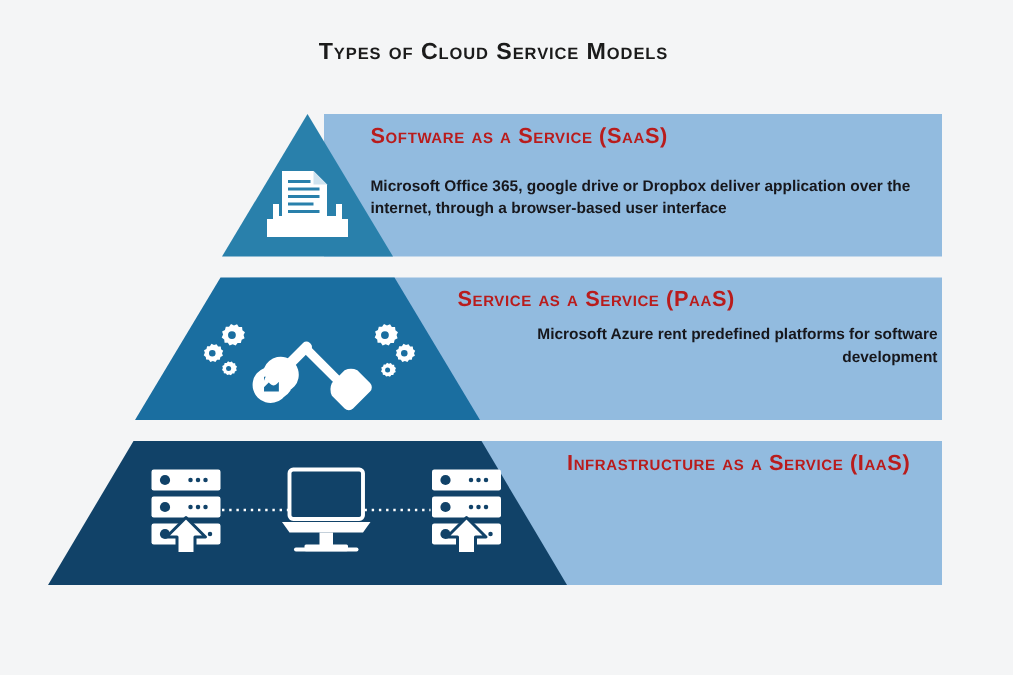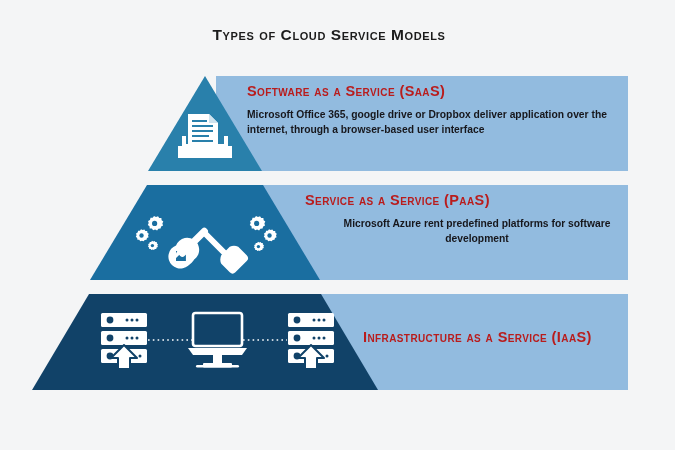--- a/index.html
+++ b/index.html
@@ -51,40 +51,39 @@
     line-height: 14.5px;
     color: #17171c;
   }
   
   #saas-text {
     left: 247px;
     top: 83px;
     width: 375px;
   }
   #saas-text .tier-desc {
-    margin-top: 9px;
+    margin-top: 19px;
     text-align: left;
   }
   
   #paas-text {
     left: 305px;
     top: 192px;
     width: 320px;
   }
   #paas-text .tier-desc {
     margin-top: 9px;
     margin-left: 24px;
-    text-align: center;
+    text-align: right;
   }
   
   #iaas-text {
-    left: 363px;
+    left: 378px;
     top: 301px;
     width: 270px;
-    margin-top: 28px;
   }
   #iaas-text .tier-heading {
     text-align: left;
   }
   #iaas-text .tier-desc {
     margin-top: 9px;
     text-align: center;
   }
 </style>
 </head>

